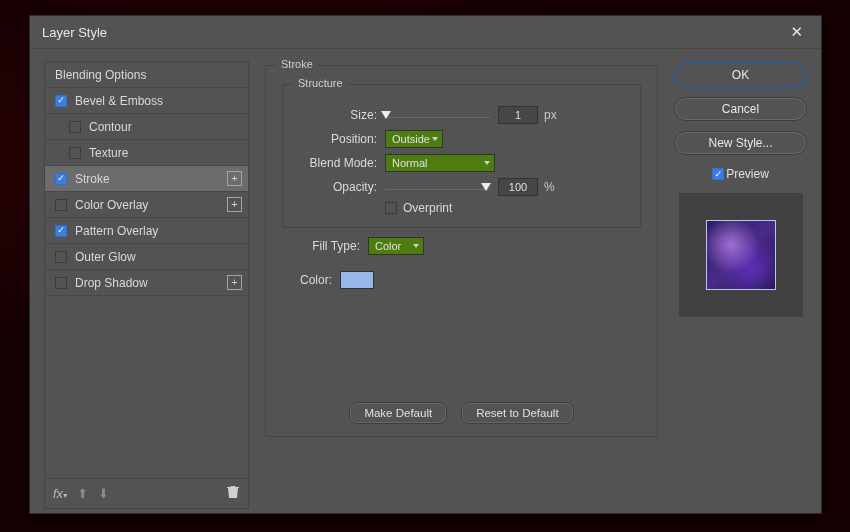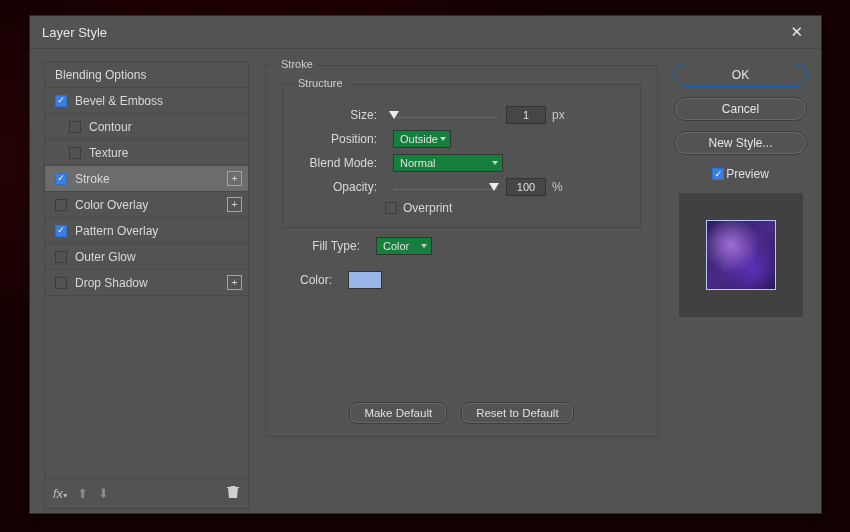--- a/index.html
+++ b/index.html
@@ -57,36 +57,36 @@
     border:1px solid #464646; position:relative; padding:16px 16px 12px 16px; margin:6px 0 0 0;
   }
   .grp::before{
     content: attr(data-title); position:absolute; top:-8px; left:10px;
     background:#535353; padding:0 5px; color:#cfcfcf; font-size:11px;
   }
   .grp.inner{ margin:2px 0 8px 0; }
   .frow{
     display:flex; align-items:center; margin:4px 0; height:20px;
   }
-  .frow label{ width:78px; text-align:right; margin-right:16px; color:#d9d9d9;}
+  .frow label{ width:78px; text-align:right; margin-right:8px; color:#d9d9d9;}
   .slider{
     width:105px; height:18px; position:relative; margin-right:8px;
   }
   .slider .track{ position:absolute; left:0; right:0; top:11px; height:1px; background:#333; border-bottom:1px solid #696969;}
   .slider .thumb{
     position:absolute; top:5px; width:0; height:0;
     border-left:5px solid transparent; border-right:5px solid transparent; border-top:8px solid #ececec;
   }
   .input{
     width:40px; height:18px; background:#464646; border:1px solid #333; color:#e0e0e0;
     font-size:11px; text-align:center; line-height:16px;
   }
   .unit{ margin-left:6px; color:#c7c7c7;}
   .select{
-    height:18px; background:#15803d; border:1px solid #333; color:#e0e0e0;
+    height:18px; background:#4d7c0f; border:1px solid #333; color:#e0e0e0;
     font-size:11px; padding:0 16px 0 6px; display:inline-flex; align-items:center; position:relative;
   }
   .select .arrow{
     position:absolute; right:4px; top:6px; width:0;height:0;
     border-left:3px solid transparent;border-right:3px solid transparent;border-top:4px solid #cfcfcf;
   }
   .chkrow{ display:flex; align-items:center; margin-left:86px; margin-top:2px;}
   .chkbox{ width:12px;height:12px;border:1px solid #3b3b3b;background:#535353;margin-right:6px;}
   .swatch{
     width:34px; height:18px; border:1px solid #333; background:#99b7e8; cursor:pointer;

